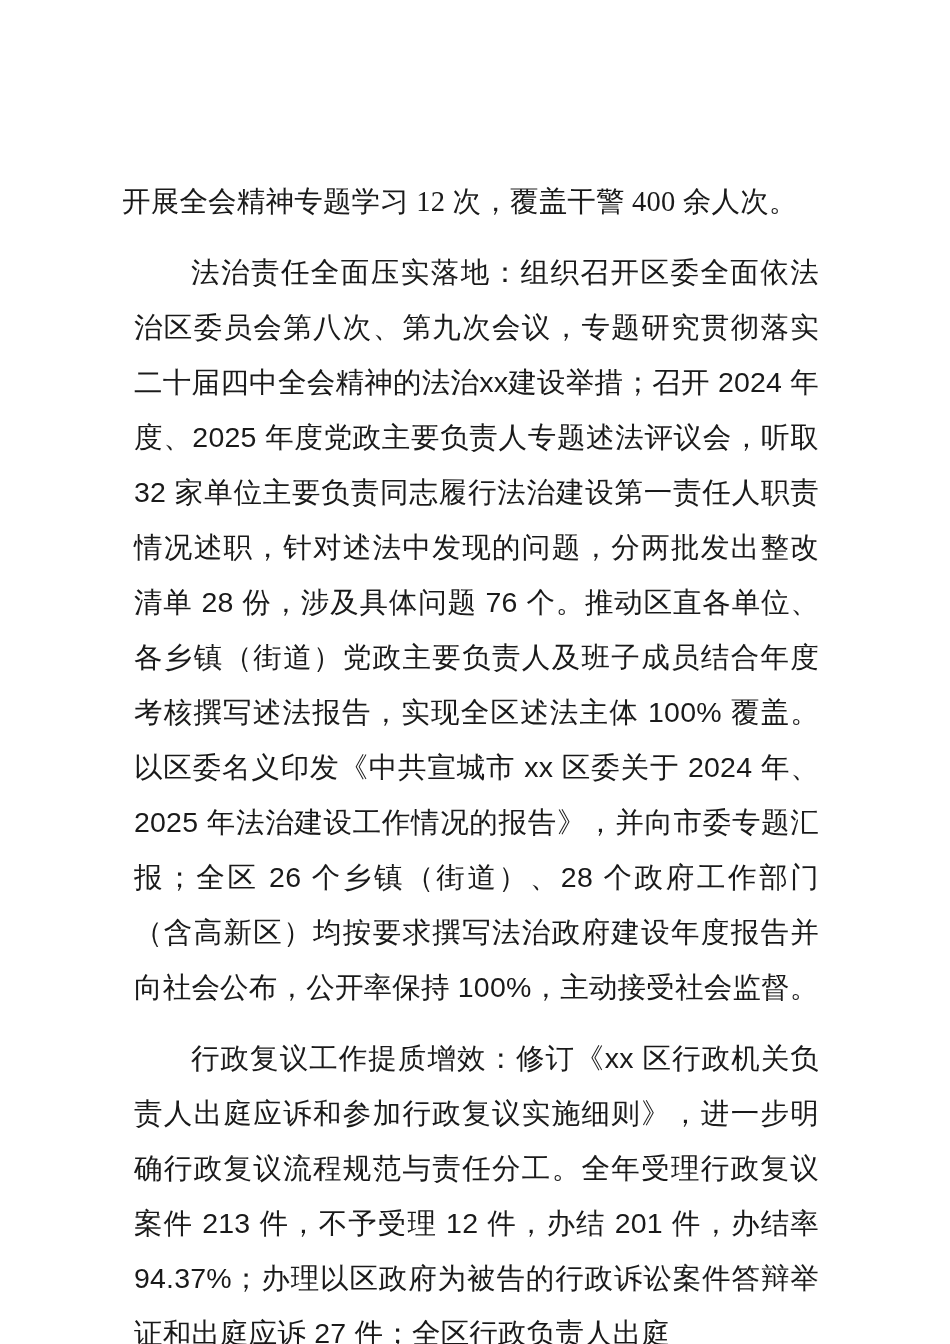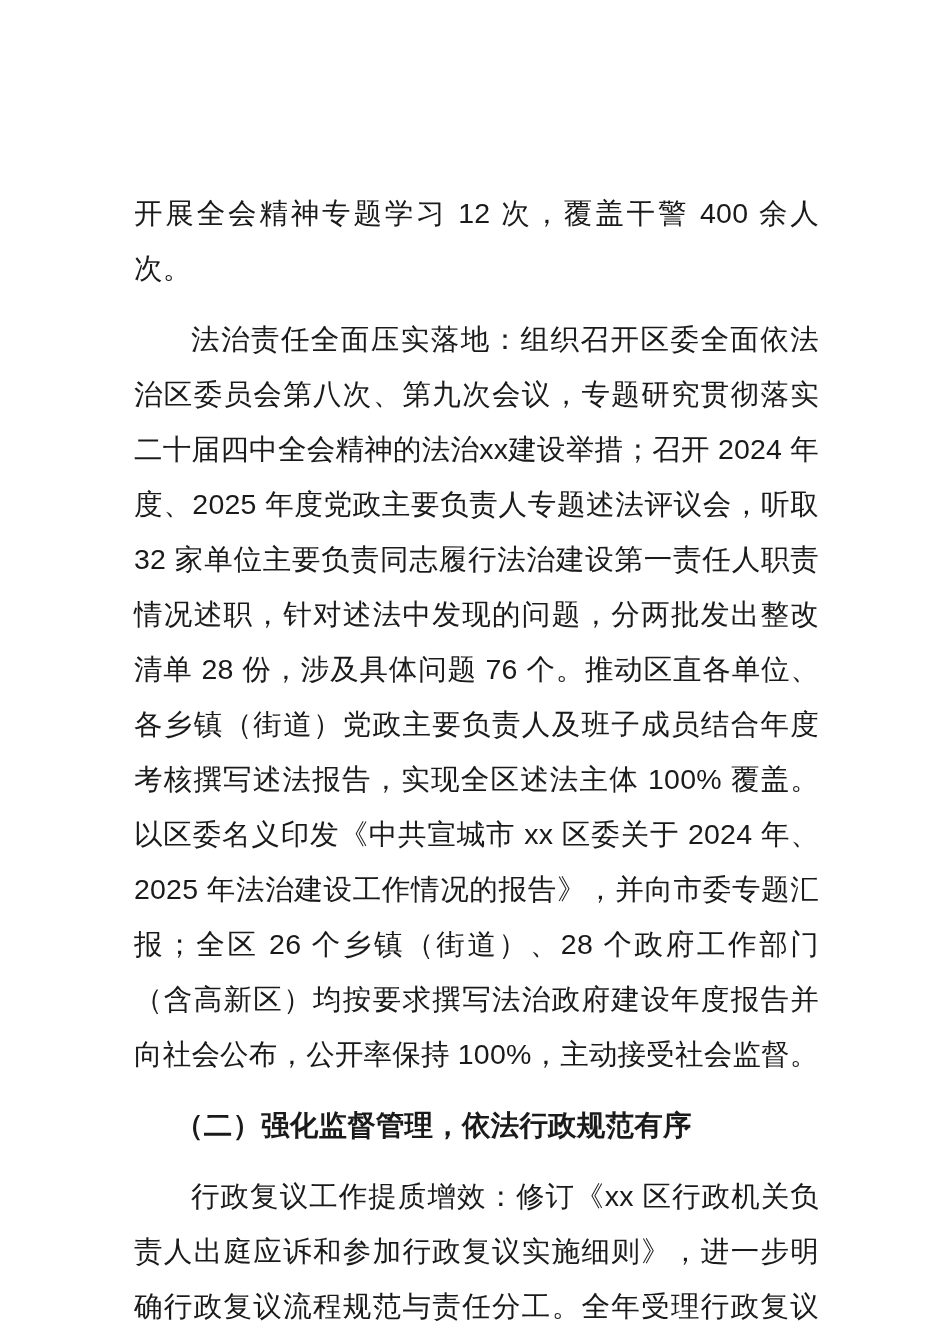--- a/index.html
+++ b/index.html
@@ -27,32 +27,32 @@
     line-height: 55px;
     letter-spacing: 0.2px;
     text-align: justify;
     text-justify: inter-ideograph;
   }
   p.para {
     margin: 16px;
     text-indent: 2em;
   }
   p.cont {
-    margin: 16px;
+    margin: 4px;
     text-indent: 0;
+    font-family: Liberation Serif, serif;
   }
   p.heading {
     margin: 0;
     text-indent: 2em;
     font-weight: bold;
   }
 </style>
 </head>
 <body>
 
 <div class="page">
   <div class="doc-body">
     <p class="cont">开展全会精神专题学习 12 次，覆盖干警 400 余人次。</p>
     <p class="para">法治责任全面压实落地：组织召开区委全面依法治区委员会第八次、第九次会议，专题研究贯彻落实二十届四中全会精神的法治xx建设举措；召开 2024 年度、2025 年度党政主要负责人专题述法评议会，听取 32 家单位主要负责同志履行法治建设第一责任人职责情况述职，针对述法中发现的问题，分两批发出整改清单 28 份，涉及具体问题 76 个。推动区直各单位、各乡镇（街道）党政主要负责人及班子成员结合年度考核撰写述法报告，实现全区述法主体 100% 覆盖。以区委名义印发《中共宣城市 xx 区委关于 2024 年、2025 年法治建设工作情况的报告》，并向市委专题汇报；全区 26 个乡镇（街道）、28 个政府工作部门（含高新区）均按要求撰写法治政府建设年度报告并向社会公布，公开率保持 100%，主动接受社会监督。</p>
-    <p class="heading">（二）强化监督管理，依法行政规范有序</p>
     <p class="para">行政复议工作提质增效：修订《xx 区行政机关负责人出庭应诉和参加行政复议实施细则》，进一步明确行政复议流程规范与责任分工。全年受理行政复议案件 213 件，不予受理 12 件，办结 201 件，办结率 94.37%；办理以区政府为被告的行政诉讼案件答辩举证和出庭应诉 27 件；全区行政负责人出庭</p>
   </div>
 </div>
 
 </body></html>

